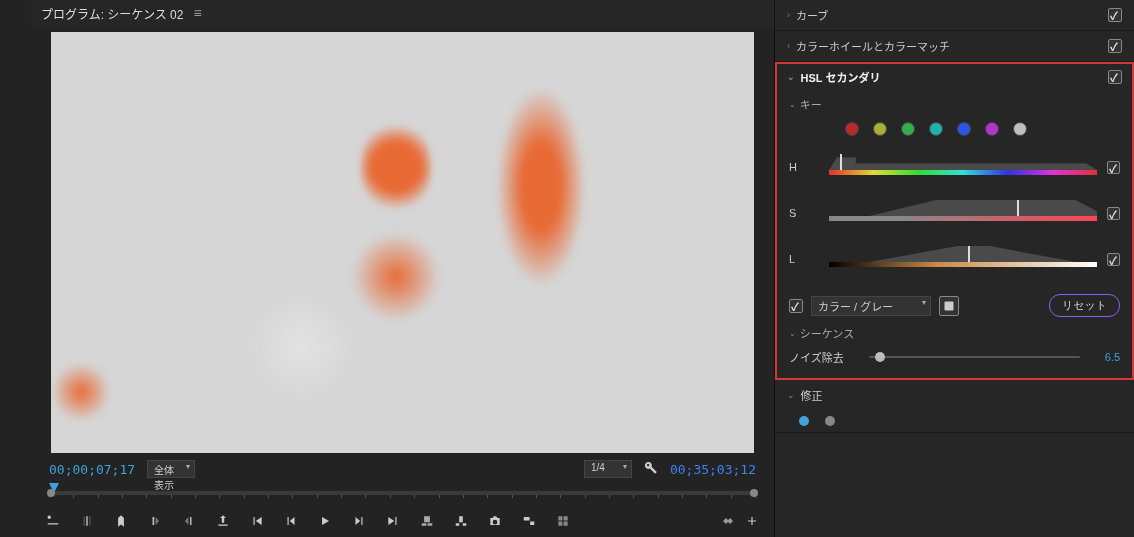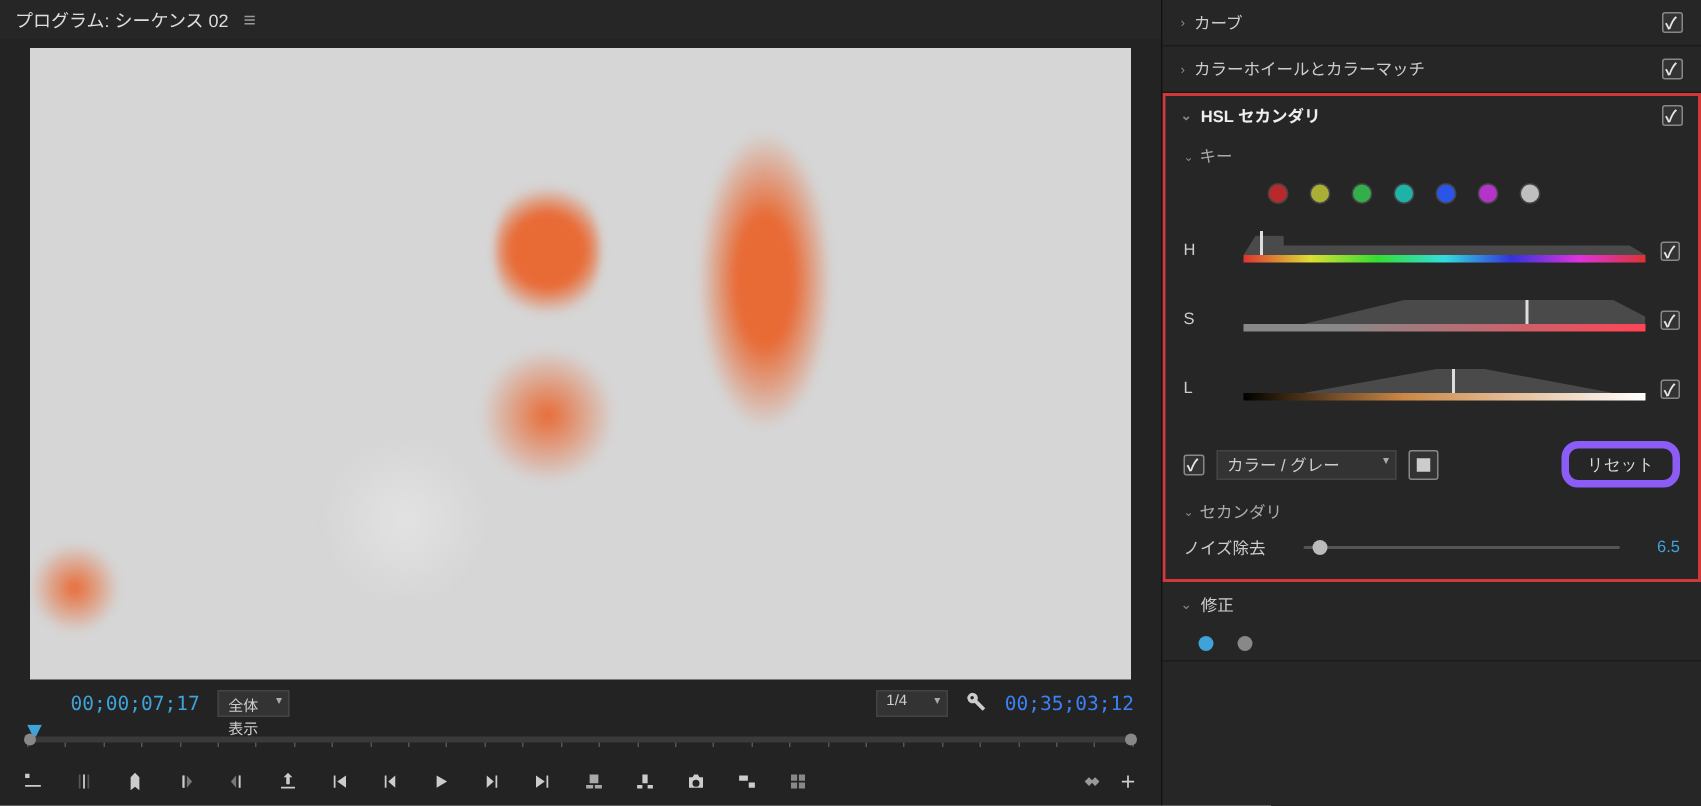--- a/index.html
+++ b/index.html
@@ -13,20 +13,21 @@
     overflow: hidden;
   }
   .root { display: flex; width: 100%; height: 100%; }
   
   .program-panel {
     width: 775px;
     display: flex;
     flex-direction: column;
     background: #232323;
     border-right: 1px solid #111;
+    padding-left: 31px;
   }
   .panel-header {
     display: flex;
     align-items: center;
     padding: 4px 10px;
     height: 26px;
     gap: 10px;
     font-size: 12px;
     color: #ddd;
     background: #262626;
@@ -43,21 +44,20 @@
     position: absolute;
     border-radius: 50%;
     filter: blur(3px);
   }
   .timecode-row {
     display: flex;
     align-items: center;
     padding: 2px 18px 4px 18px;
     gap: 12px;
     height: 22px;
-    margin-left: 29px;
   }
   .tc-left { color: #3fa2d8; font-family: monospace; font-size: 13px; }
   .tc-right { color: #3b82f6; font-family: monospace; font-size: 13px; }
   .select {
     background: #333;
     color: #ccc;
     border: 1px solid #444;
     height: 18px;
     font-size: 10px;
     padding: 1px 14px 1px 6px;
@@ -162,21 +162,21 @@
   .mode-row { display:flex; align-items:center; gap:8px; padding:12px 14px 4px 14px; }
   .mode-select {
     flex: 0 0 120px; height:20px; font-size:11px;
   }
   .mode-icon {
     width:20px; height:20px; border:1px solid #888; border-radius:2px;
     display:flex;align-items:center;justify-content:center; color:#ccc; font-size:11px;
     background:#333;
   }
   .reset-btn {
-    margin-left:auto; padding:3px 12px; border:5px solid #8b5cf6; border-radius:11px;
+    margin-left:auto; padding:3px 12px; border:1px solid #8b5cf6; border-radius:11px;
     font-size:11px; color:#ddd; background:transparent; cursor:pointer;
   }
   .refine-row { display:flex; align-items:center; padding:4px 14px; gap:10px; }
   .slider-track {
     flex:1; height:2px; background:#555; position:relative; border-radius:1px;
   }
   .slider-thumb {
     position:absolute; top:-4px; width:10px; height:10px; border-radius:50%;
     background:#bbb;
   }
@@ -432,21 +432,21 @@
         <div class="mode-icon">
           <svg viewBox="0 0 24 24" width="12" height="12">
               <path fill="#ccc" d="M4 4h16v16H4zM4 4l16 16" stroke="#ccc" stroke-width="2"></path>
             </svg>
         </div>
         <button class="reset-btn">リセット</button>
       </div>
 
       <div class="sub-head">
         <span class="chev">⌄</span>
-        <span>セカンダリ</span>
+        <span>シーケンス</span>
       </div>
 
       <div class="refine-row">
         <span class="lbl" style="width:70px">ノイズ除去</span>
         <div class="slider-track">
           <div class="slider-thumb" style="left:3%"></div>
         </div>
         <span class="val">6.5</span>
       </div>
 

